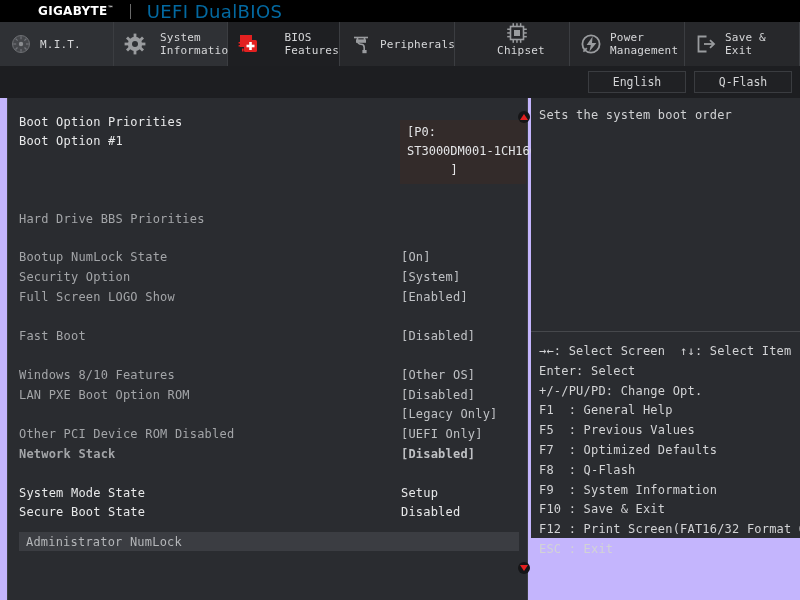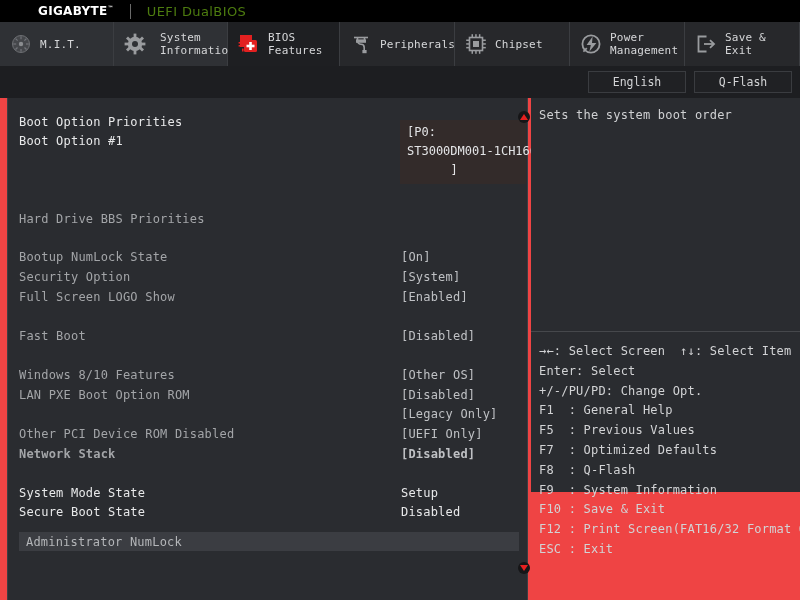--- a/index.html
+++ b/index.html
@@ -39,22 +39,22 @@
     vertical-align: super;
     color: #ffffff;
   }
   #brand-div {
     width: 1px; height: 15px;
     background: #6a6a6a;
     margin: 0 16px;
   }
   #brand-sub {
     font-family: "DejaVu Sans", "Liberation Sans", sans-serif;
-    font-size: 13px;
-    color: #4d7c0f;
+    font-size: 18px;
+    color: #0369a1;
     letter-spacing: 0.4px;
   }
 
   
   #tabbar {
     position: absolute;
     left: 0; top: 22px;
     width: 800px; height: 44px;
     background: #232427;
     display: flex;
@@ -106,41 +106,41 @@
     align-items: center;
     justify-content: center;
     box-sizing: border-box;
   }
 
   
   #main {
     position: absolute;
     left: 0; top: 98px;
     width: 800px; height: 502px;
-    background: #ef4444;
+    background: #c4b5fd;
   }
   #leftpanel {
     position: absolute;
     left: 7px; top: 0;
     width: 521px; height: 502px;
     border-left: 1px solid #3c3e42;
     border-right: 1px solid #3c3e42;
     box-sizing: border-box;
     background: #2a2c30;
   }
   #valuepanel {
     position: absolute;
     left: 399px; top: 8px;
     width: 119px;
     background: #313338;
   }
   #rightpanel {
     position: absolute;
     left: 531px; top: 0;
-    width: 269px; height: 394px;
+    width: 269px; height: 440px;
     background: #2a2c30;
   }
   #help-div {
     position: absolute;
     left: 531px; top: 233px;
     width: 269px; height: 1px;
     background: #46484c;
   }
 
   .row {
@@ -284,21 +284,21 @@
               <rect x="3" y="3.8" width="2.8" height="4" transform="rotate(-45 4.4 5.8)"></rect>
               <rect x="16.2" y="3.8" width="2.8" height="4" transform="rotate(45 17.6 5.8)"></rect>
               <rect x="3" y="14.2" width="2.8" height="4" transform="rotate(45 4.4 16.2)"></rect>
               <rect x="16.2" y="14.2" width="2.8" height="4" transform="rotate(-45 17.6 16.2)"></rect>
             </g>
             <circle cx="11" cy="11" r="3" fill="#2f3135"></circle>
           </svg></span>
         <span class="tab-label">System
 Information</span>
       </div>
-      <div class="tab active" style="width: 112px;">
+      <div class="tab active" style="width: 112px; justify-content: space-between;">
         <span class="tab-icon"><svg viewBox="0 0 22 22" width="22" height="22">
             <rect x="2" y="2" width="12" height="12" fill="#e32020"></rect>
             <rect x="6" y="7" width="13" height="12" rx="1.5" fill="#e32020"></rect>
             <rect x="11.2" y="9" width="2.6" height="8" fill="#ffffff"></rect>
             <rect x="8.5" y="11.7" width="8" height="2.6" fill="#ffffff"></rect>
             <g fill="#e32020">
               <rect x="4" y="15.5" width="1.6" height="3"></rect>
               <rect x="0.6" y="9" width="2.6" height="1.6"></rect>
               <rect x="0.6" y="12" width="2.6" height="1.6"></rect>
             </g>
@@ -311,21 +311,21 @@
             <g stroke="#9a9c9f" stroke-width="1.6" fill="none">
               <path d="M4 4.5h14"></path>
               <path d="M7.5 4.5v3.2a3.5 3.5 0 0 0 3.5 3.5h0a3.2 3.2 0 0 1 3.2 3.2V19"></path>
               <path d="M14.5 4.5v2.4"></path>
             </g>
             <rect x="6" y="6.4" width="10" height="3.4" fill="#9a9c9f"></rect>
             <rect x="12.4" y="17" width="4.2" height="3.2" fill="#9a9c9f"></rect>
           </svg></span>
         <span class="tab-label">Peripherals</span>
       </div>
-      <div class="tab dim" style="width: 115px;">
+      <div class="tab dim" style="width: 115px; flex-direction: column;">
         <span class="tab-icon"><svg viewBox="0 0 22 22" width="22" height="22">
             <rect x="4.5" y="4.5" width="13" height="13" fill="none" stroke="#9a9c9f" stroke-width="1.6"></rect>
             <rect x="8" y="8" width="6" height="6" fill="#9a9c9f"></rect>
             <g fill="#9a9c9f">
               <rect x="6.5" y="1.2" width="1.5" height="3"></rect>
               <rect x="10.2" y="1.2" width="1.5" height="3"></rect>
               <rect x="13.9" y="1.2" width="1.5" height="3"></rect>
               <rect x="6.5" y="17.8" width="1.5" height="3"></rect>
               <rect x="10.2" y="17.8" width="1.5" height="3"></rect>
               <rect x="13.9" y="17.8" width="1.5" height="3"></rect>

